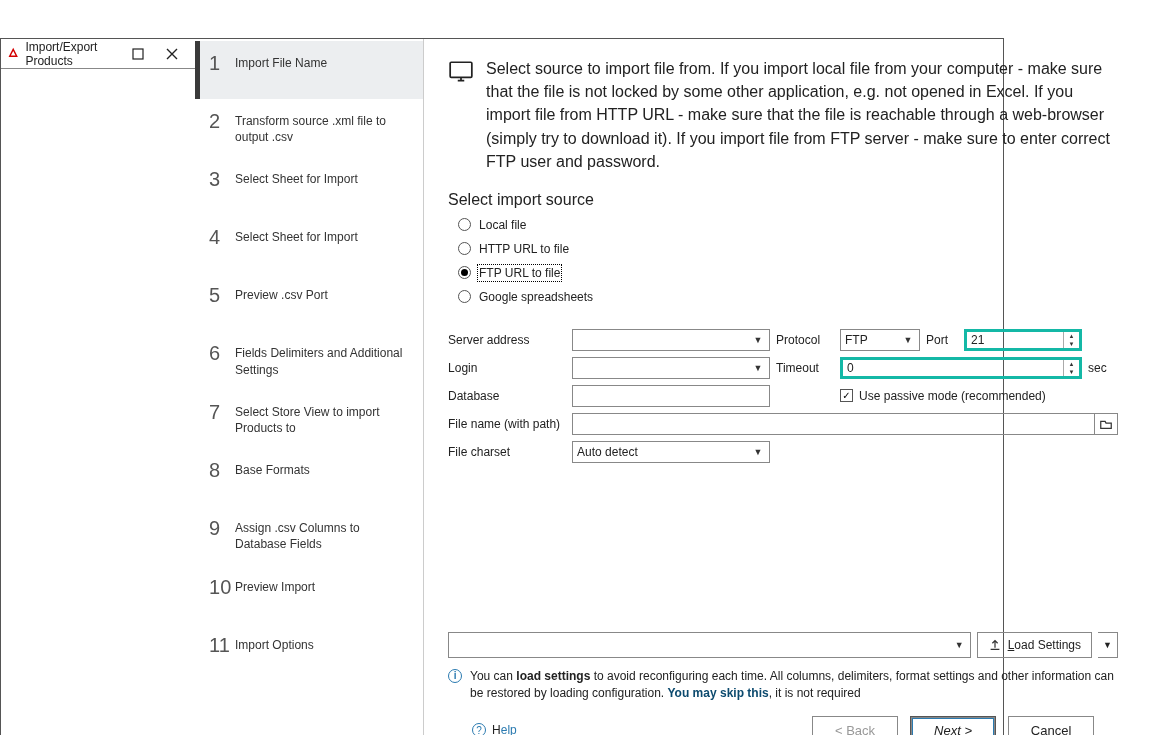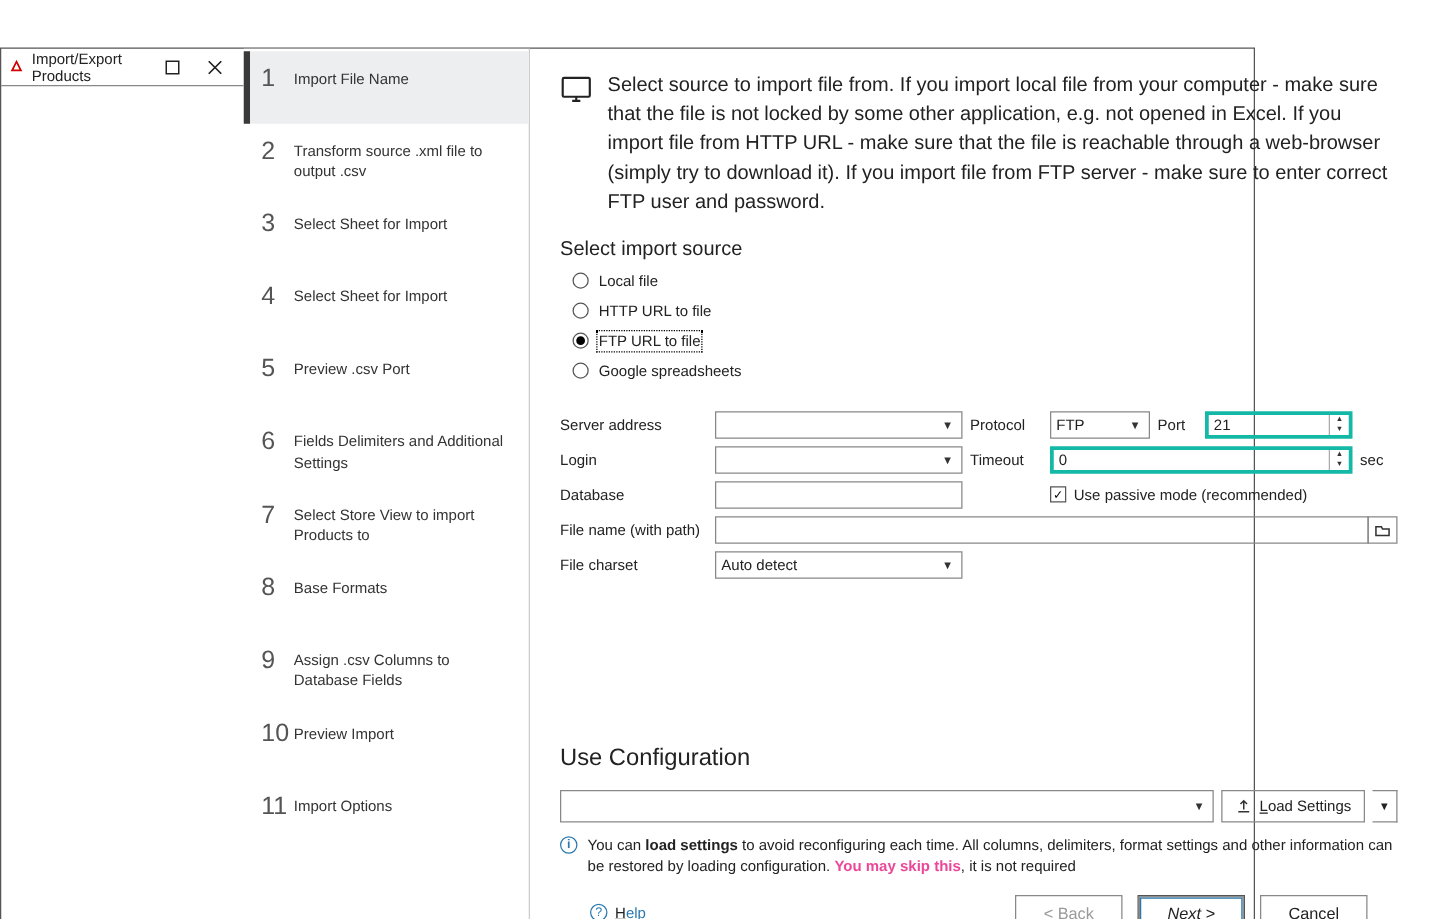--- a/index.html
+++ b/index.html
@@ -59,21 +59,21 @@
   .use-config h2 { font-size:19px; font-weight:400; margin:0 0 14px; color:#222; }
   .config-row { display:flex; gap:6px; margin-bottom:10px; }
   .config-combo { flex:1; height:26px; border:1px solid #888; display:flex; align-items:center; position:relative; }
   .config-combo .arrow { position:absolute; right:6px; font-size:9px; color:#333; }
   .load-btn { height:26px; border:1px solid #888; display:flex; align-items:center; padding:0 10px; gap:6px; font-size:12px; }
   .load-btn .ul { text-decoration:underline; }
   .load-dd { width:20px; height:26px; border:1px solid #888; border-left:none; display:flex; align-items:center; justify-content:center; font-size:9px; }
   .info-row { display:flex; gap:8px; font-size:12px; line-height:1.4; }
   .info-row .info-icon { width:14px; height:14px; border:1.5px solid #2a7ab0; border-radius:50%; color:#2a7ab0; font-weight:bold; font-size:10px; display:flex; align-items:center; justify-content:center; flex-shrink:0; margin-top:1px; }
   .info-row b { font-weight:600; }
-  .info-row .green { color:#ec4899; font-weight:600; }
+  .info-row .green { color:#0c4a6e; font-weight:600; }
 
   
   .bottombar { display:flex; align-items:center; padding:14px 24px 18px; gap:12px; }
   .help { display:flex; align-items:center; gap:6px; color:#2a7ab0; font-size:12px; }
   .help .ul { text-decoration:underline; color:#222; }
   .help .icon { width:14px; height:14px; border:1.5px solid #2a7ab0; border-radius:50%; color:#2a7ab0; font-size:10px; display:flex; align-items:center; justify-content:center; }
   .bottombar .spacer { flex:1; }
   .navbtn { min-width:86px; height:28px; border:1px solid #888; display:flex; align-items:center; justify-content:center; font-size:13px; padding:0 14px; }
   .navbtn.disabled { color:#999; }
   .navbtn.default { border:1.5px solid #2a7ab0; border-color:#3a4a5a; outline:1px solid #2a7ab0; outline-offset:-3px; border:1px solid #666; position:relative;font-style:italic; }
@@ -248,21 +248,20 @@
 
         <div class="lbl">File charset</div>
         <div class="combo">
           <span class="cb-text">Auto detect</span>
           <span class="arrow">▼</span>
         </div>
         <div style="grid-column:3 / 8"></div>
       </div>
 
       <div class="use-config">
-        <h2>Use Configuration</h2>
         <div class="config-row">
           <div class="config-combo">
             <span></span>
             <span class="arrow">▼</span>
           </div>
           <div class="load-btn">
             <svg width="14" height="14" viewBox="0 0 16 16">
                 <path fill="none" stroke="#333" stroke-width="1.4" d="M8 11 V3 M5 6 l3-3 3 3 M3 13 h10"></path>
               </svg>
             <span><span class="ul">L</span>oad Settings</span>

